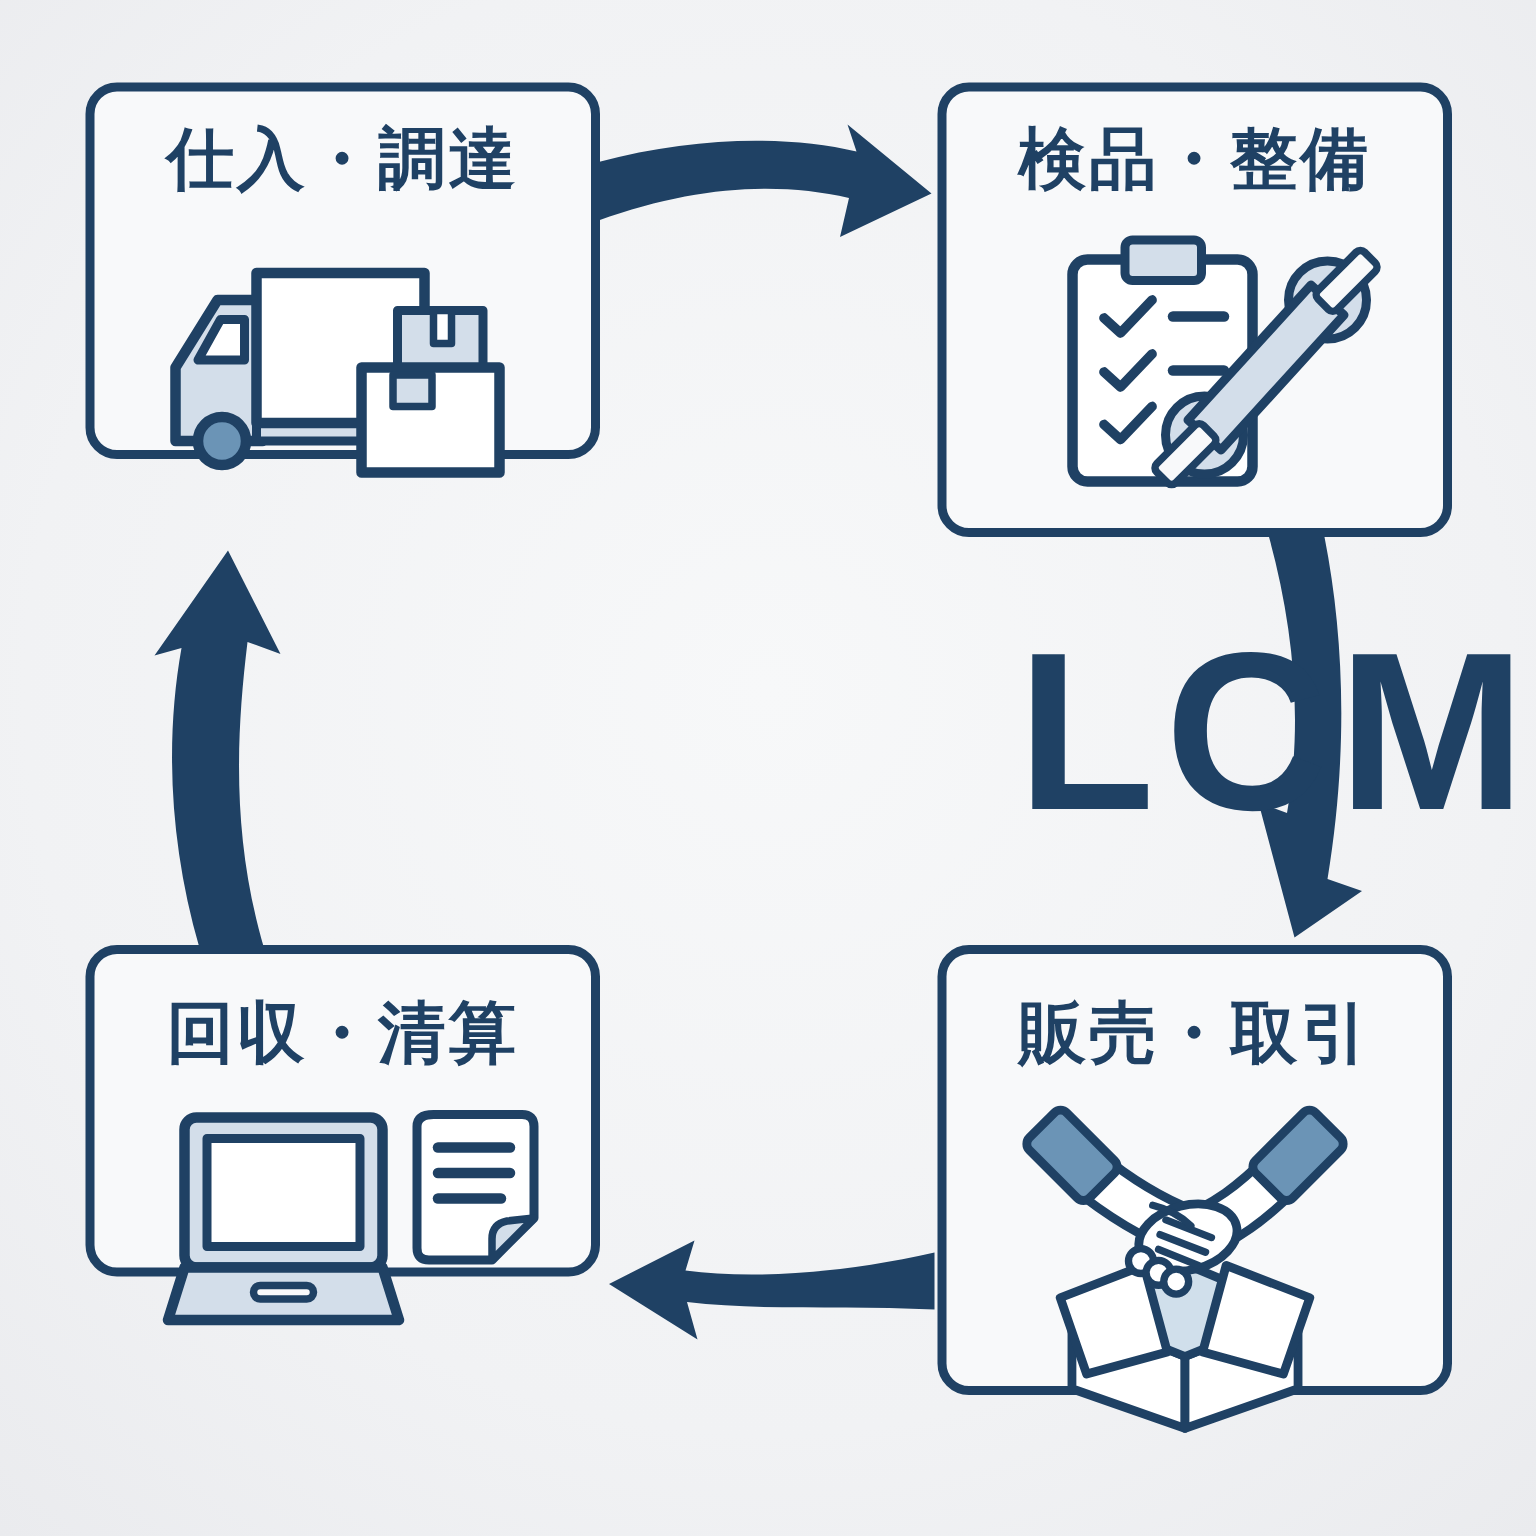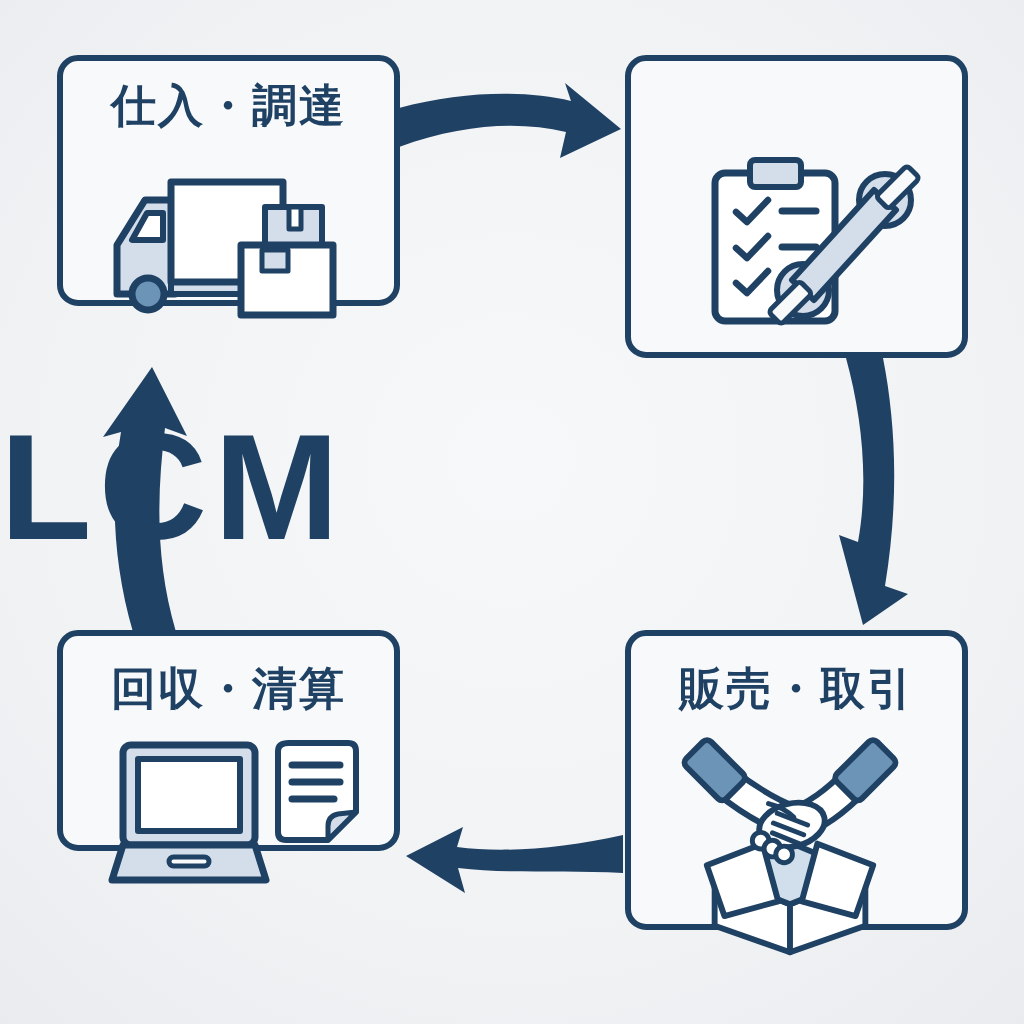--- a/index.html
+++ b/index.html
@@ -31,21 +31,21 @@
   }
   .box.tl .box-label,.box.tr .box-label{top:20px;}
   .box.bl .box-label,.box.br .box-label{top:28px;}
   .icon{position:absolute;overflow:visible;}
   .icon-truck{left:42px;top:109px;width:244px;height:150px;}
   .icon-clip{left:79px;top:97px;width:215px;height:180px;}
   .icon-laptop{left:45px;top:104px;width:250px;height:150px;}
   .icon-hand{left:49px;top:99px;width:220px;height:230px;}
   .center-title{
     position:absolute;left:0;right:0;top:412px;z-index:1;
-    text-align:left;
+    text-align:right;
     font-size:150px;font-weight:700;letter-spacing:7px;
     color:var(--navy,#1f4164);line-height:1;
   }
   
   .st{stroke:var(--navy,#1f4164);stroke-linejoin:round;stroke-linecap:round;}
   .f-w{fill:#ffffff;}
   .f-l{fill:var(--light,#d3deea);}
   .f-m{fill:var(--mid,#6b94b6);}
   .f-bg{fill:var(--boxbg,#f8f9fa);}
   .f-int{fill:var(--interior,#d0dfeb);}
@@ -79,20 +79,21 @@
         <rect class="st f-l" stroke-width="6" x="160" y="37" width="57" height="52"></rect>
         <rect class="st f-w" stroke-width="5" x="184" y="37" width="12" height="22"></rect>
         <rect class="st f-w" stroke-width="7" x="136" y="75" width="92" height="70"></rect>
         <rect class="st f-l" stroke-width="5" x="157" y="80" width="26" height="21"></rect>
       </g>
       <circle class="st f-m" stroke-width="7" cx="43" cy="124" r="16"></circle>
     </svg>
   </div>
 
   <div class="box tr">
+    <div class="box-label">検品・整備</div>
     <svg class="icon icon-clip" viewBox="0 0 215 180">
       <g>
         <rect class="st f-w" stroke-width="7" x="5" y="15" width="120" height="148" rx="10"></rect>
         <rect class="st f-l" stroke-width="6" x="40" y="2" width="51" height="27" rx="5"></rect>
         <path class="s-nv" stroke-width="6.5" stroke-linejoin="round" d="M 26 54 L 37 64 L 58 42"></path>
         <path class="s-nv" stroke-width="6.5" stroke-linejoin="round" d="M 26 90 L 37 100 L 58 78"></path>
         <path class="s-nv" stroke-width="6.5" stroke-linejoin="round" d="M 26 125 L 37 135 L 58 113"></path>
         <path class="s-nv" stroke-width="7" d="M 72 53 H 106"></path>
         <path class="s-nv" stroke-width="7" d="M 72 89 H 106"></path>
       </g>

